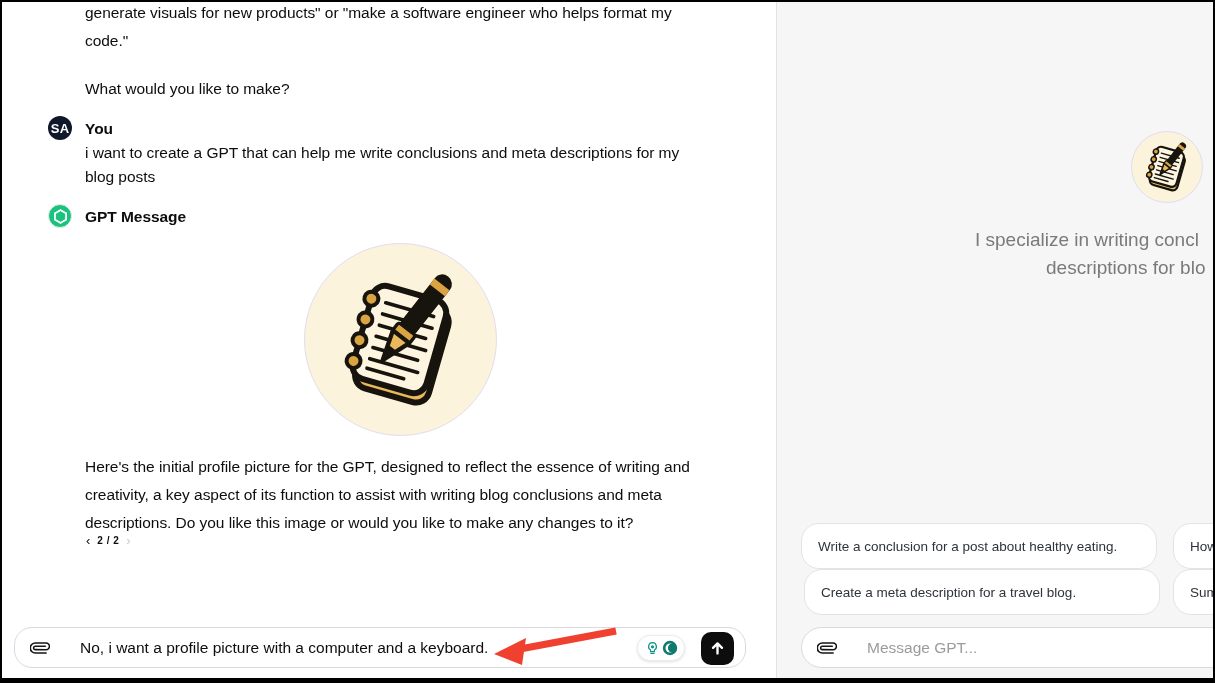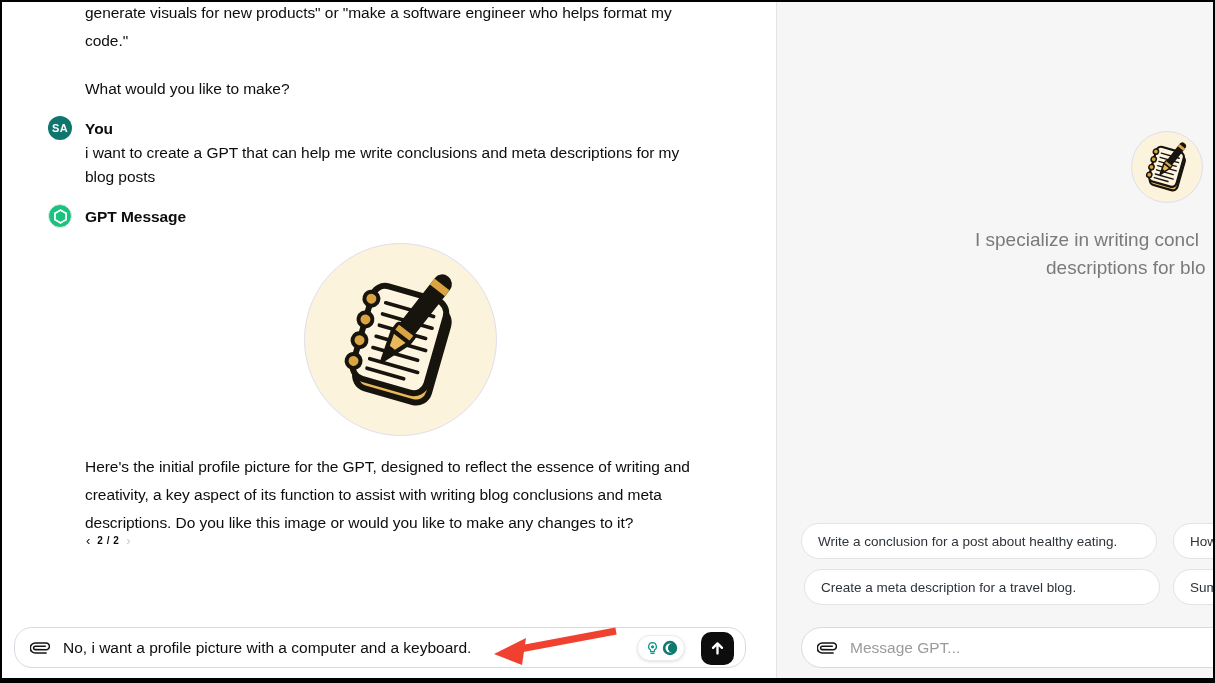--- a/index.html
+++ b/index.html
@@ -16,43 +16,43 @@
 
   .panel { position:absolute; top:2px; height:676px; overflow:hidden; }
   .left-panel { left:2px; width:774px; background:#ffffff; }
   .divider { position:absolute; left:776px; top:2px; width:1px; height:676px; background:#e3e3e3; z-index:5; }
   .right-panel { left:777px; width:436px; background:#f6f6f6; }
 
   .t-line { position:absolute; white-space:nowrap; font-size:15.5px; line-height:28px; color:#0d0d0d; letter-spacing:-0.05px; }
   .author { font-weight:700; }
 
   .avatar { position:absolute; width:24px; height:24px; border-radius:50%; display:flex; align-items:center; justify-content:center; }
-  .avatar-user { background:#0f766e; color:#fff; font-size:11px; font-weight:600; letter-spacing:.3px;align-items:center; }
+  .avatar-user { background:#0f172a; color:#fff; font-size:13px; font-weight:600; letter-spacing:.3px;align-items:center; }
   .avatar-gpt { background:#19c37d; border:1px solid #ececec; }
 
   .gpt-image { position:absolute; border-radius:50%; background:#fbf3db; border:1px solid #e2ddee; display:flex; align-items:center; justify-content:center; }
 
   .pager { position:absolute; font-size:12.5px; color:#0d0d0d; display:flex; align-items:center; gap:7px; }
   .pager .arr { color:#0d0d0d; cursor:pointer; font-size:13px; }
   .pager .arr.dim { color:#c9c9c9; }
   .pager .cnt { font-weight:600; font-size:10px; letter-spacing:.5px; }
 
   .composer { position:absolute; background:#fff; border:1px solid #d9d9e3; border-radius:18px; height:41px; display:flex; align-items:center; z-index:2; box-shadow:0 0 0 0 rgba(0,0,0,0); }
   .composer .clip { margin-left:15px; display:flex; align-items:center; color:#151515; }
-  .composer input { border:none; outline:none; background:transparent; flex:1; margin-left:13px; font-family:"Liberation Sans",sans-serif; font-size:15.5px; color:#0d0d0d; padding:0; }
+  .composer input { border:none; outline:none; background:transparent; flex:1; margin-left:30px; font-family:"Liberation Sans",sans-serif; font-size:15.5px; color:#0d0d0d; padding:0; }
   .composer input::placeholder { color:#9b9b9b; }
 
   .ext-pill { position:absolute; right:60px; top:7px; width:48px; height:26px; background:#fff; border:1px solid #ececec; border-radius:14px; box-shadow:0 1px 3px rgba(0,0,0,.12); display:flex; align-items:center; justify-content:center; gap:2px; }
   .send-btn { position:absolute; right:11px; top:4px; width:33px; height:33px; border-radius:10px; background:#0d0d0d; border:none; display:flex; align-items:center; justify-content:center; cursor:pointer; }
 
   .annotation-arrow { position:absolute; z-index:10; pointer-events:none; }
 
   .preview-intro { position:absolute; white-space:nowrap; font-size:19px; line-height:28px; color:#7a7a7a; }
 
-  .starter { position:absolute; height:36px; width:356px; background:#fff; border:1px solid #e3e3e3; border-radius:18px; display:flex; align-items:center; padding:0 16px; font-size:13.5px; font-weight:500; color:#2d333a; white-space:nowrap; overflow:hidden; cursor:pointer; }
+  .starter { position:absolute; height:46px; width:356px; background:#fff; border:1px solid #e3e3e3; border-radius:18px; display:flex; align-items:center; padding:0 16px; font-size:13.5px; font-weight:500; color:#2d333a; white-space:nowrap; overflow:hidden; cursor:pointer; }
   .starter-cut { width:260px; }
 
   .hidden-defs { position:absolute; width:0; height:0; overflow:hidden; }
 </style>
 </head>
 <body>
 
 <svg class="hidden-defs" aria-hidden="true">
   <defs>
     <symbol id="notebook-art" viewBox="0 0 100 100">

